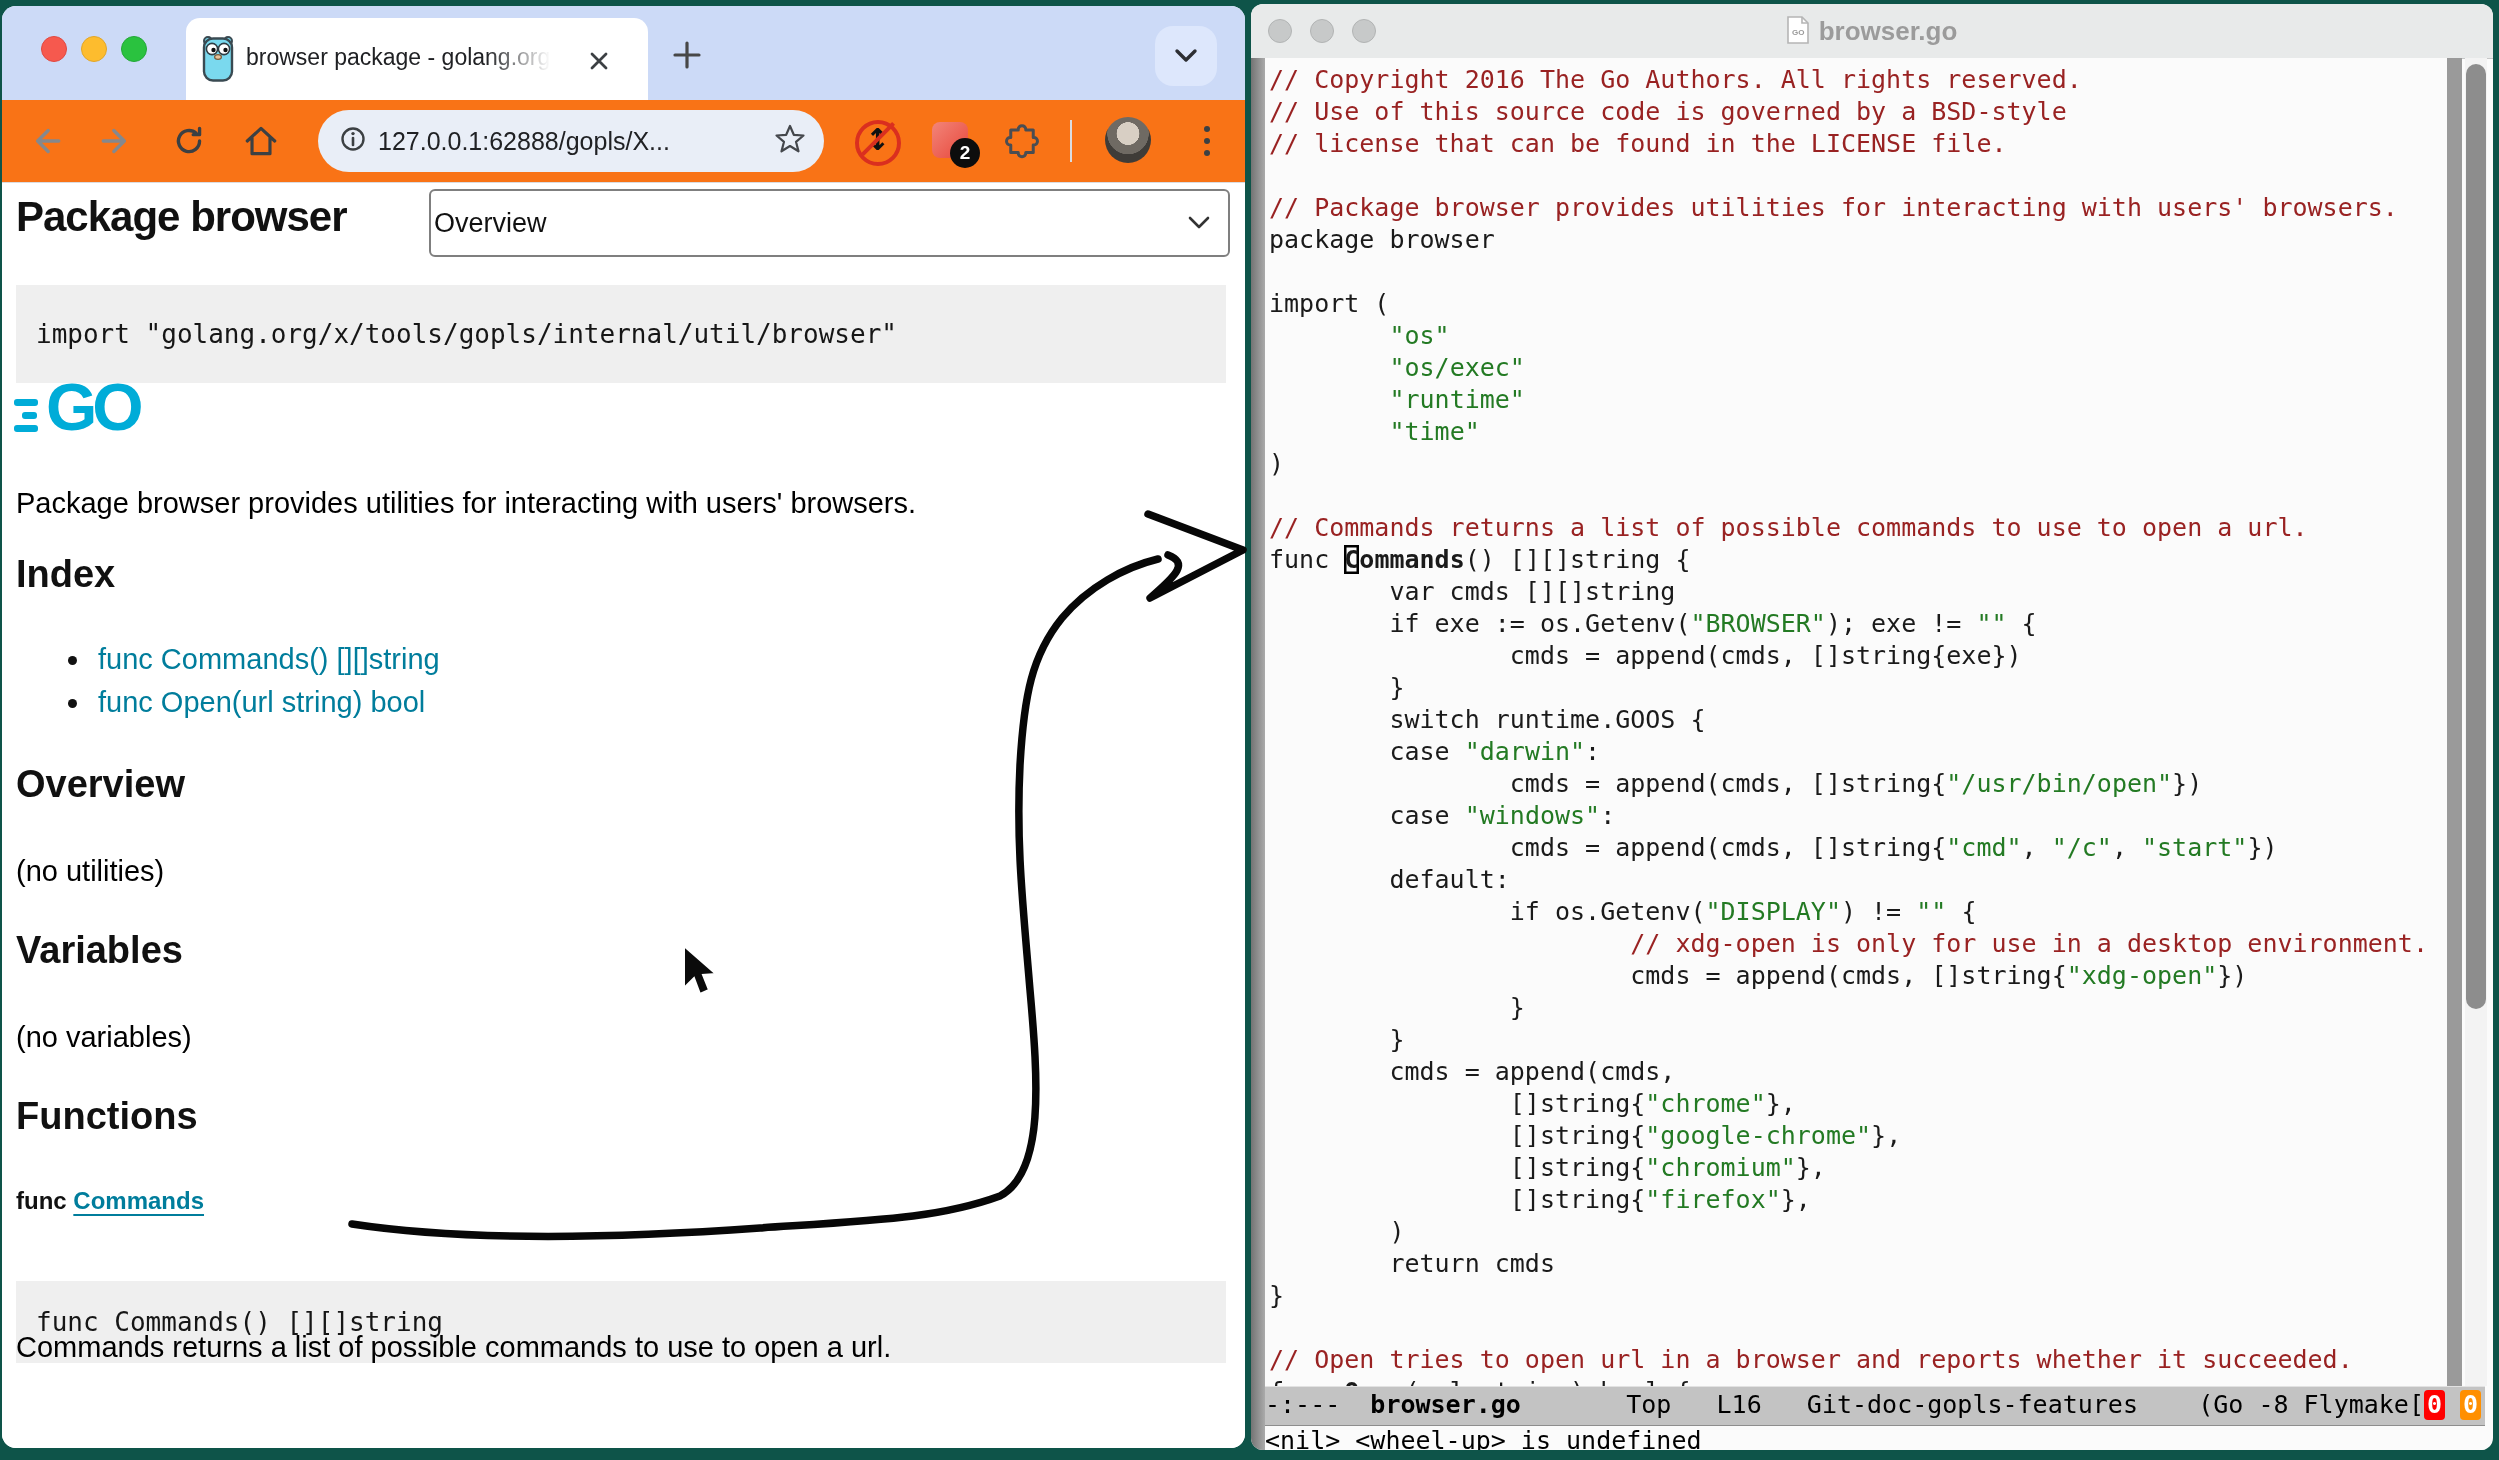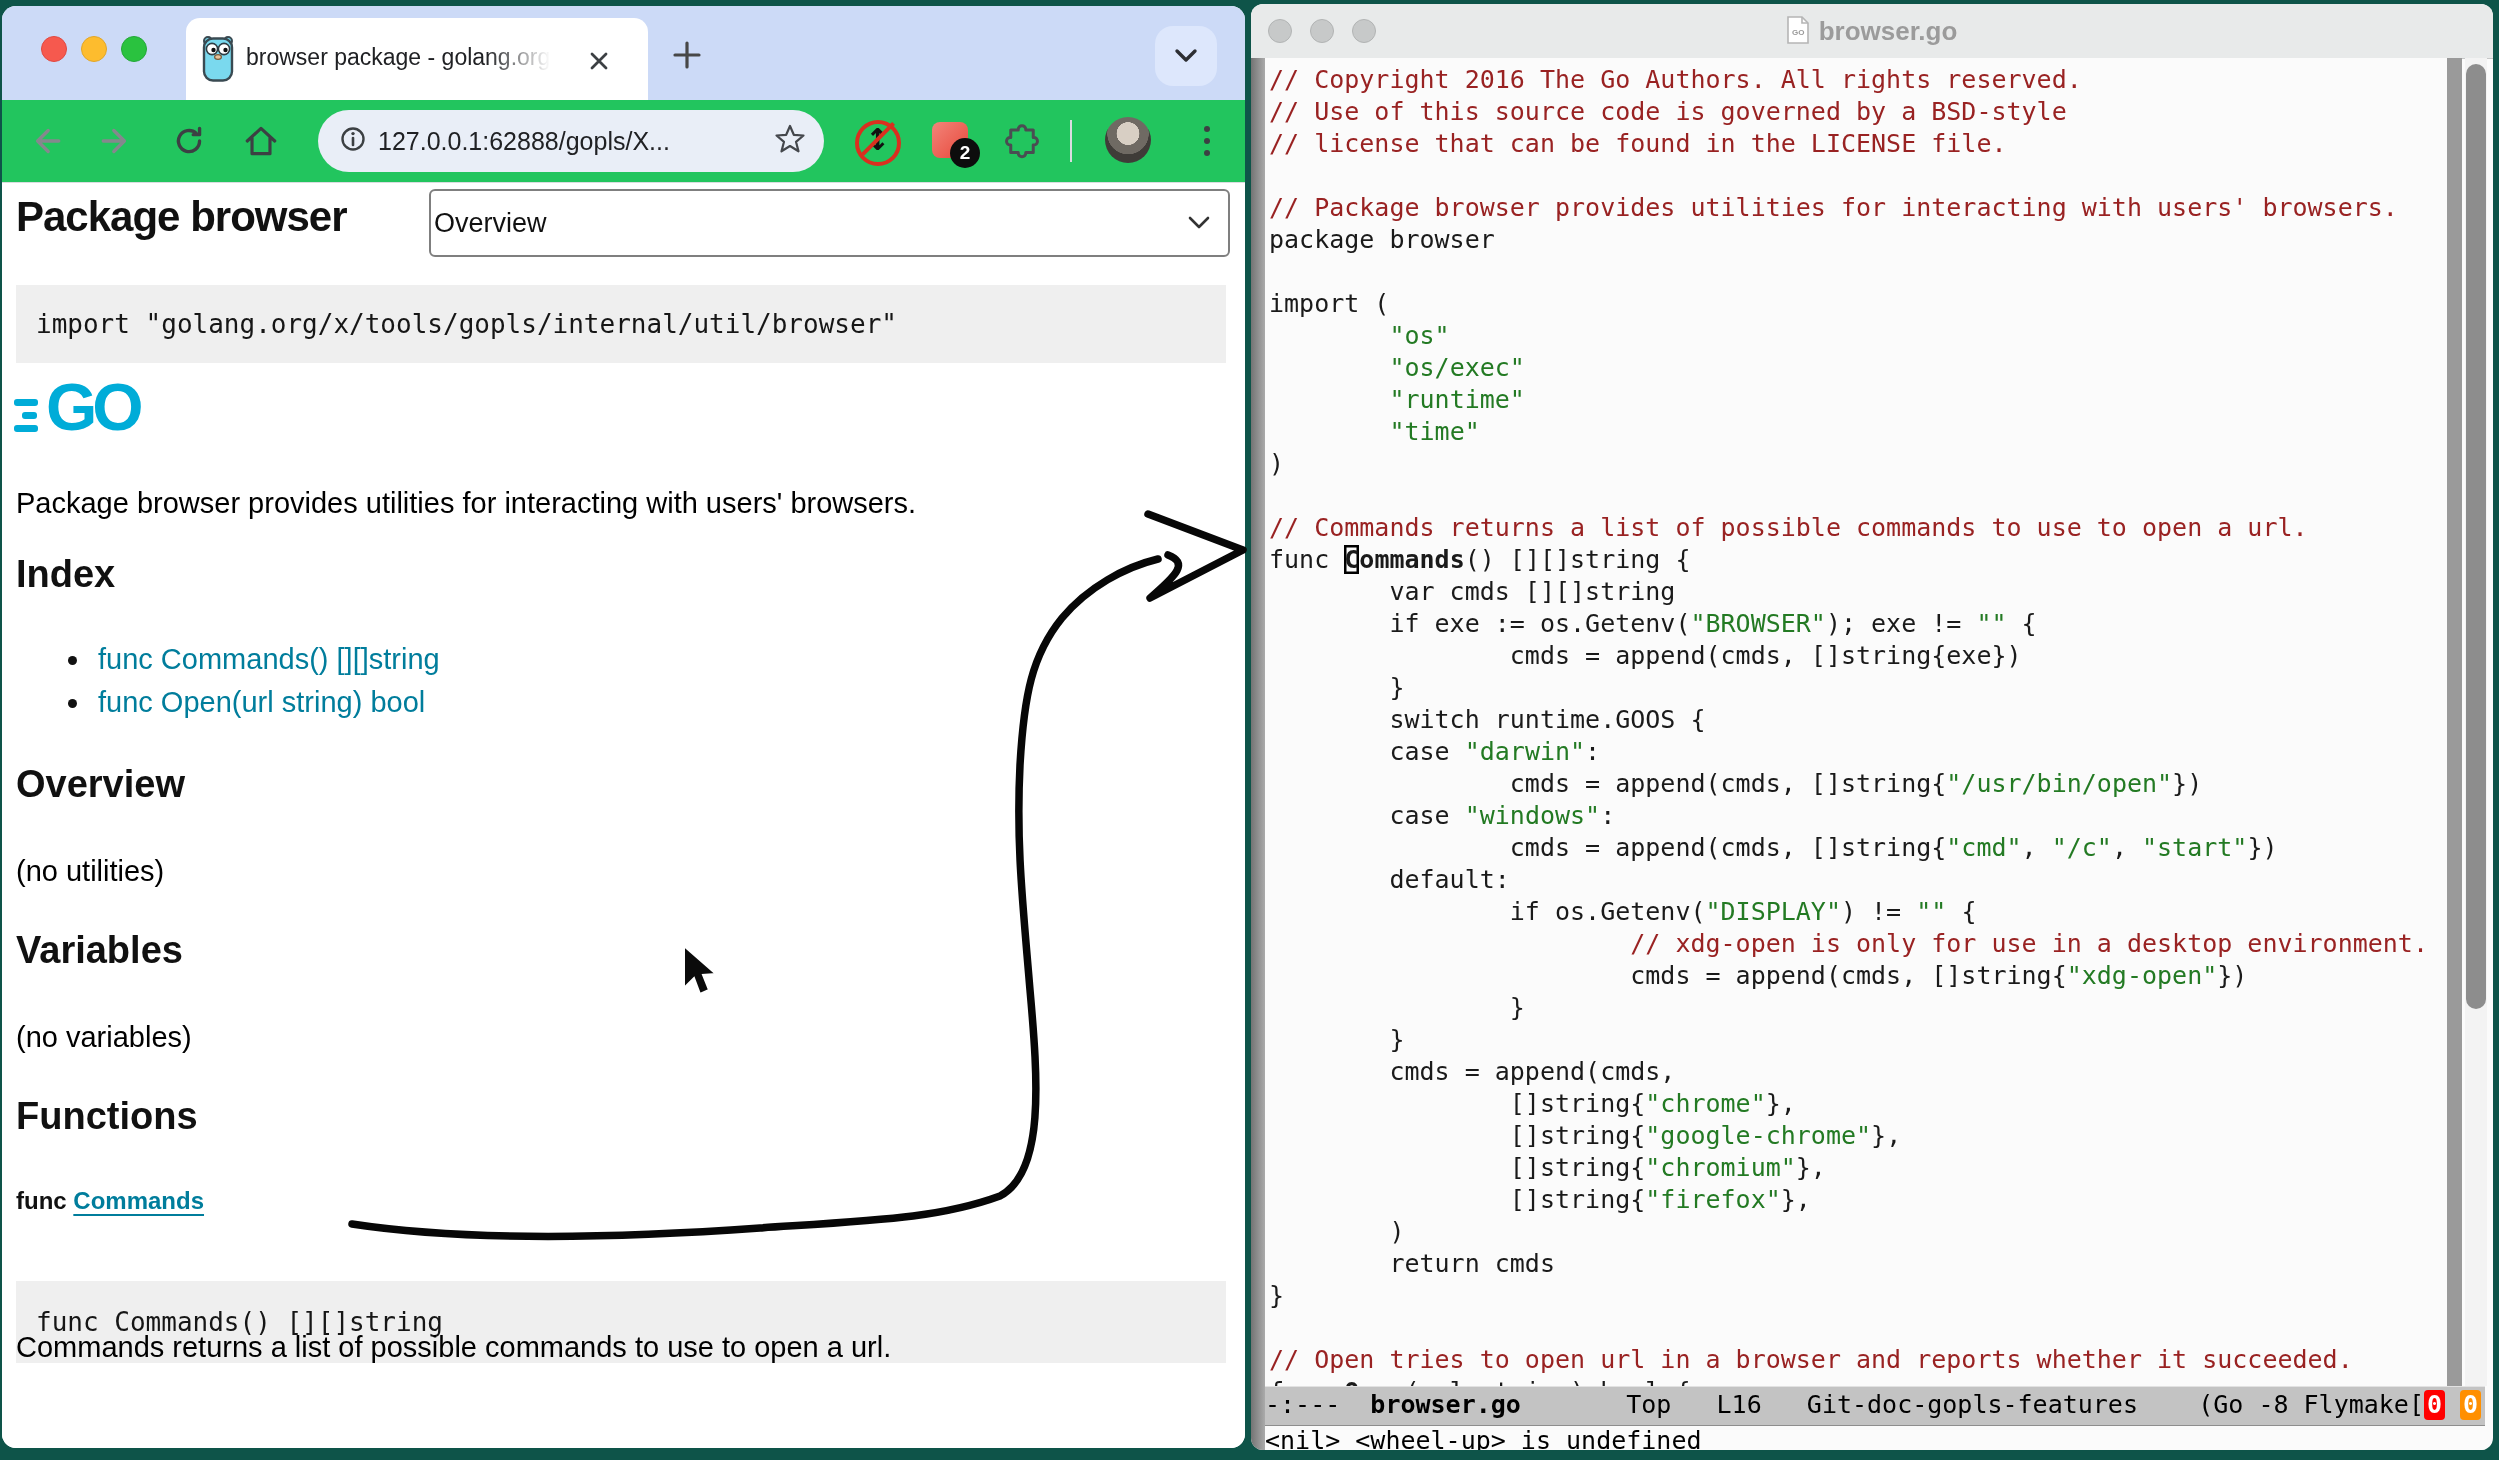--- a/index.html
+++ b/index.html
@@ -19,21 +19,21 @@
        border-radius:14px 14px 0 0;}
   .favicon{position:absolute;left:16px;top:18px;}
   .tabtitle{position:absolute;left:60px;top:26px;width:330px;height:32px;overflow:hidden;
             font-size:23px;color:#202124;white-space:nowrap;}
   .tabfade{position:absolute;left:300px;top:26px;width:92px;height:32px;
            background:linear-gradient(90deg,rgba(255,255,255,0),#fff 70%);}
   .tabclose{position:absolute;left:398px;top:28px;width:30px;height:30px;cursor:default;}
   .newtab{position:absolute;left:668px;top:32px;width:34px;height:34px;}
   .tabsearch{position:absolute;left:1153px;top:20px;width:62px;height:60px;border-radius:18px;
              background:#dde7fc;display:flex;align-items:center;justify-content:center;}
-  .toolbar{position:absolute;left:0;top:94px;width:100%;height:82px;background:#22c55e;
+  .toolbar{position:absolute;left:0;top:94px;width:100%;height:82px;background:#f97316;
            border-bottom:1px solid #dadce0;}
   .navic{position:absolute;top:22px;width:38px;height:38px;display:flex;align-items:center;justify-content:center;}
   .omnibox{position:absolute;left:316px;top:10px;width:506px;height:62px;border-radius:31px;
            background:var(--omnibox,#e9eef7);display:flex;align-items:center;}
   .urltext{font-size:25px;color:#202124;margin-left:12px;flex:1;}
   .extblock{position:absolute;left:853px;top:20px;width:44px;height:44px;}
   .arrowsglyph{position:absolute;left:10px;top:2px;font-size:30px;font-weight:bold;color:#111;
                font-family:"DejaVu Sans",sans-serif;}
   .ban{position:absolute;left:0;top:0;width:38px;height:38px;border:4px solid #da2f1f;border-radius:50%;}
   .banbar{position:absolute;left:1px;top:17px;width:44px;height:4px;background:#da2f1f;transform:rotate(-45deg);}
@@ -48,21 +48,21 @@
   .kebab{position:absolute;left:1186px;top:22px;width:38px;height:38px;display:flex;align-items:center;justify-content:center;}
 
   .page{position:absolute;left:0;top:177px;width:100%;height:1265px;background:#fff;}
   .h1{position:absolute;left:14px;top:10px;font-size:42px;font-weight:bold;color:#111;letter-spacing:-1px;}
   .verselect{position:absolute;left:427px;top:6px;width:797px;height:64px;border:2px solid #7f7f7f;
              border-radius:6px;background:#fff;display:flex;align-items:center;font-size:27px;color:#111;}
   .verselect span{margin-left:3px;flex:1;}
   .verselect svg{margin-right:16px;}
   .graybox{position:absolute;left:14px;width:1210px;background:var(--codebox,#efefef);
            display:flex;align-items:center;font-size:26px;color:#161616;}
-  .importbox{top:102px;height:78px;}
+  .importbox{top:102px;height:98px;}
   .funcbox{top:1098px;height:82px;}
   .graybox span{margin-left:20px;}
   .gologo{position:absolute;left:12px;top:200px;width:150px;height:62px;}
   .gologo .bar{position:absolute;background:var(--logo_blue,#00acd8);border-radius:3px;height:7px;}
   .gologo .t{position:absolute;left:32px;top:-14px;font-size:66px;font-weight:800;letter-spacing:-5px;
              color:var(--logo_blue,#00acd8);}
   .para{position:absolute;left:14px;font-size:29px;color:#000000;}
   .h2{position:absolute;left:14px;font-size:38px;font-weight:bold;color:#111;}
   .h3{position:absolute;left:14px;font-size:24px;font-weight:bold;color:#111;}
   .h3 a{color:var(--link,#007d9c);text-decoration:underline;text-underline-offset:5px;}

